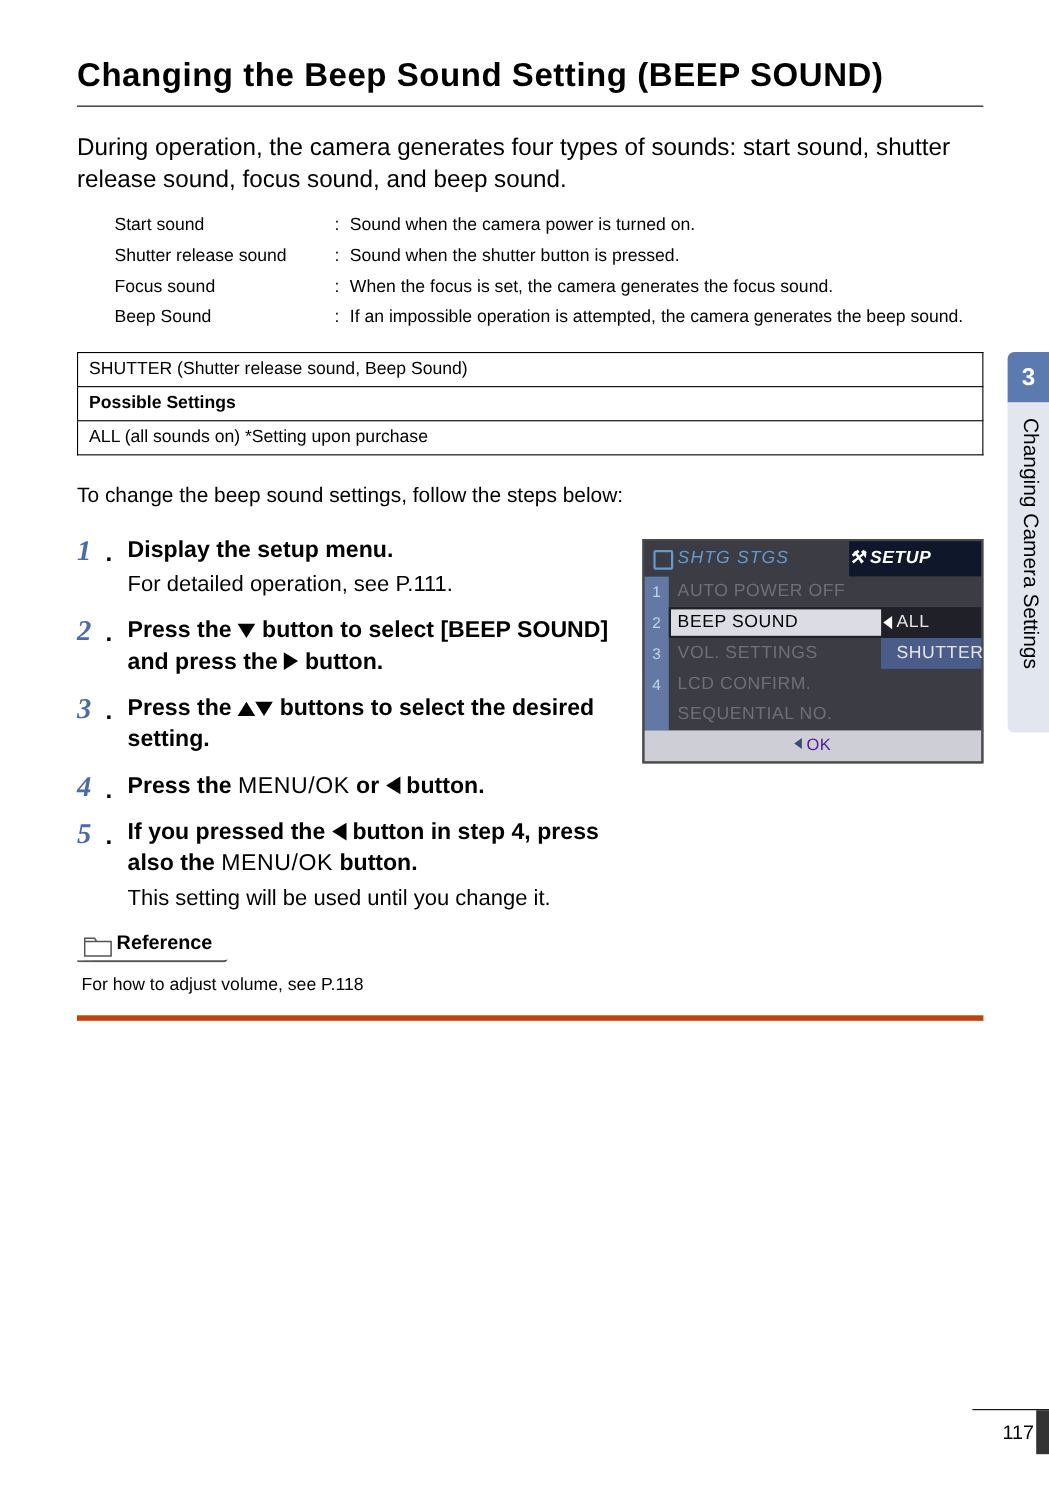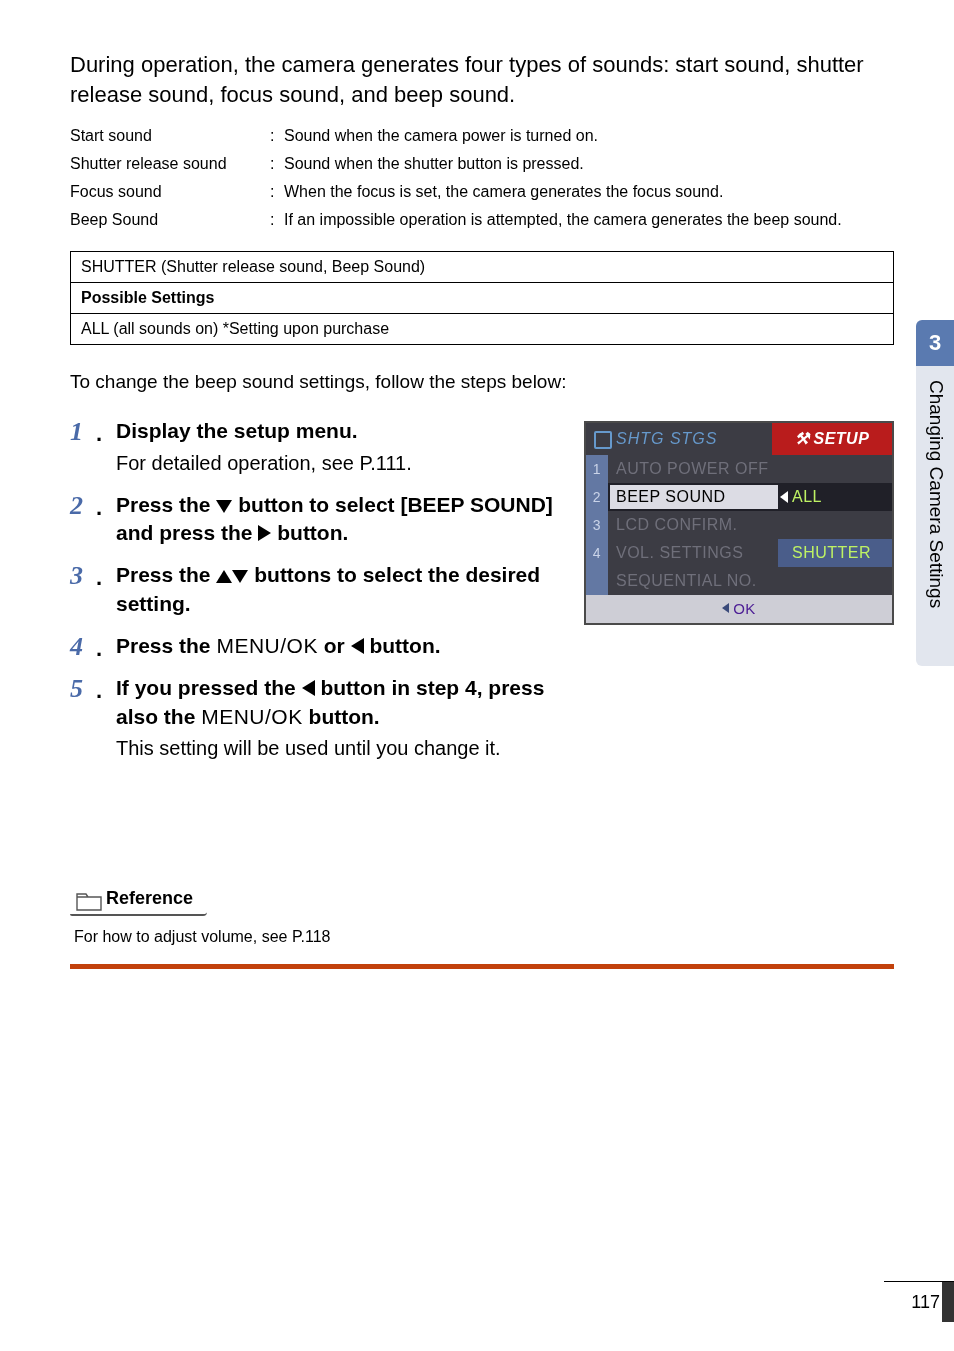--- a/index.html
+++ b/index.html
@@ -31,20 +31,21 @@
     line-height: 1.35;
     margin-bottom: 18px;
   }
   .sound-list {
     font-size: 16px;
     margin-bottom: 22px;
   }
   .sound-row {
     display: flex;
     margin-bottom: 10px;
+    margin-left: 34px;
   }
   .sound-name { width: 200px; flex: none; }
   .sound-colon { width: 14px; flex: none; }
   .sound-desc { flex: 1; }
   .settings-table {
     width: 100%;
     border-collapse: collapse;
     margin-bottom: 26px;
   }
   .settings-table th, .settings-table td {
@@ -134,23 +135,22 @@
   .ss-header-left::before {
     content: "";
     position: absolute;
     left: 8px; top: 8px;
     width: 14px; height: 14px;
     border: 2px solid #6699cc;
     border-radius: 2px;
   }
   .ss-header-right {
     width: 120px;
-    background: #b91c1c;
+    background: #0f172a;
     color: #fff;
-    text-align: center;
     position: relative;
     font-weight: bold;
   }
   .ss-header-right .wrench {
     display: inline-block;
     margin-right: 4px;
     font-weight: bold;
   }
   .ss-body { display: flex; }
   .ss-nums {
@@ -179,22 +179,22 @@
     background: #dcdce4;
     color: #000;
     padding: 0 6px;
     height: 24px;
     line-height: 24px;
     margin-top: 2px;
     margin-left: -6px;
   }
   .ss-label { flex: 1; }
   .ss-val {
-    width: 114px;
-    color: #bef264;
+    width: 91px;
+    color: #e5e5e5;
     position: relative;
   }
   .ss-val.blue-bg {
     background: #4a5d8a;
   }
   .ss-val-inner {
     padding-left: 14px;
   }
   .ss-val .tri-left {
     position: absolute;
@@ -219,21 +219,20 @@
     width: 0; height: 0;
     border-top: 5px solid transparent;
     border-bottom: 5px solid transparent;
     border-right: 7px solid #3a4a7a;
     margin-right: 4px;
     vertical-align: 1px;
   }
   
   
   .reference-block {
-    margin-top: 110px;
   }
   .ref-header {
     display: inline-flex;
     align-items: flex-end;
     gap: 4px;
     border-bottom: 2px solid #555;
     padding: 2px 14px 3px 6px;
     border-radius: 2px 16px 4px 2px;
     position: relative;
   }
@@ -315,20 +314,21 @@
   .tri-down { border-left: 8px solid transparent; border-right: 8px solid transparent; border-top: 13px solid #000; }
   .tri-up   { border-left: 8px solid transparent; border-right: 8px solid transparent; border-bottom: 13px solid #000; }
   .tri-right{ border-top: 8px solid transparent; border-bottom: 8px solid transparent; border-left: 13px solid #000; }
   .tri-leftb{ border-top: 8px solid transparent; border-bottom: 8px solid transparent; border-right: 13px solid #000; }
 </style>
 </head>
 <body>
 
 <div class="page">
 
+  <h1 class="main-title">Changing the Beep Sound Setting (BEEP SOUND)</h1>
 
   <p class="intro">During operation, the camera generates four types of sounds: start sound, shutter release sound, focus sound, and beep sound.</p>
 
   <div class="sound-list">
     <div class="sound-row">
       <div class="sound-name">Start sound</div>
       <div class="sound-colon">:</div>
       <div class="sound-desc">Sound when the camera power is turned on.</div>
     </div>
     <div class="sound-row">
@@ -434,25 +434,25 @@
         </div>
         <div class="ss-rows">
           <div class="ss-row">
             <div class="ss-label">AUTO POWER OFF</div>
           </div>
           <div class="ss-row selected">
             <div class="ss-label">BEEP SOUND</div>
             <div class="ss-val"><span class="tri-left"></span><span class="ss-val-inner">ALL</span></div>
           </div>
           <div class="ss-row">
-            <div class="ss-label">LCD CONFIRM.</div>
-          </div>
-          <div class="ss-row">
             <div class="ss-label">VOL. SETTINGS</div>
             <div class="ss-val blue-bg"><span class="ss-val-inner">SHUTTER</span></div>
+          </div>
+          <div class="ss-row">
+            <div class="ss-label">LCD CONFIRM.</div>
           </div>
           <div class="ss-row">
             <div class="ss-label">SEQUENTIAL NO.</div>
           </div>
         </div>
       </div>
       <div class="ss-footer"><span class="ok-tri"></span><span>OK</span></div>
     </div>
   </div>
 

